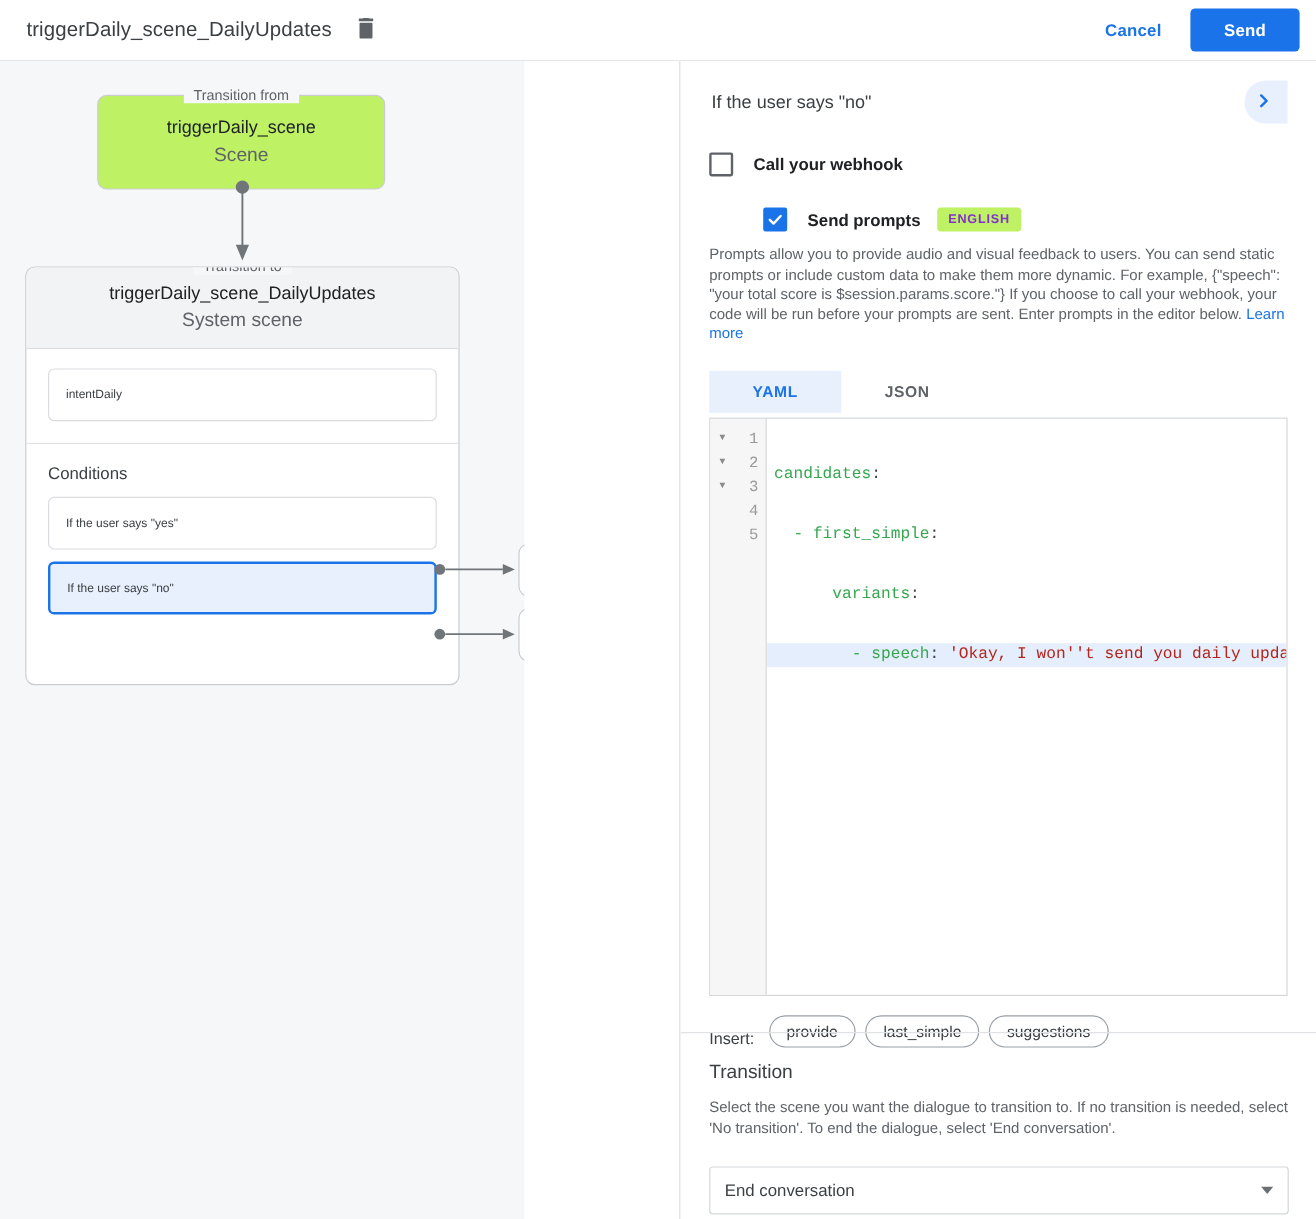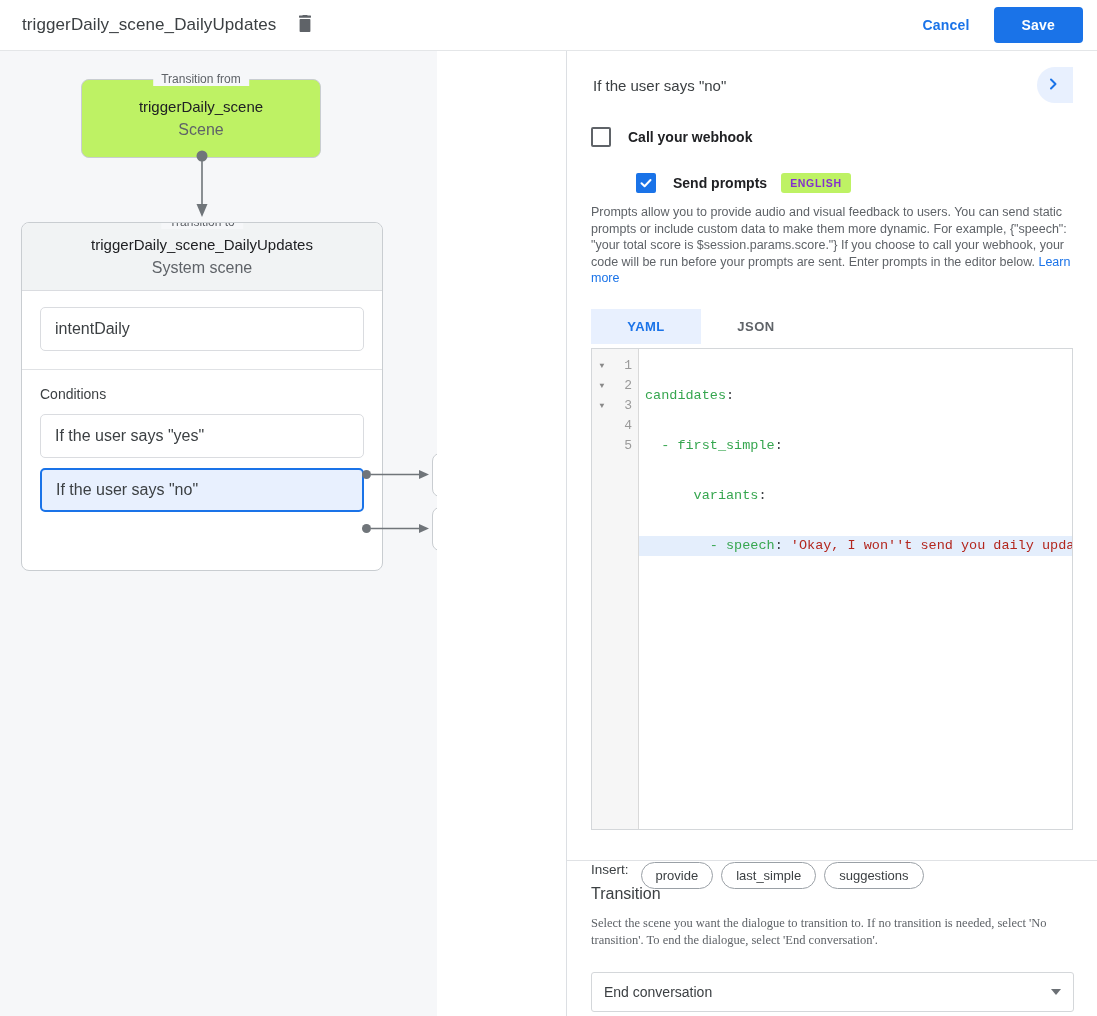--- a/index.html
+++ b/index.html
@@ -96,21 +96,21 @@
     align-items: center; justify-content: center;
     border-radius: 7px 7px 0 0;
   }
   .section { padding: 16px 18px 18px 18px; }
   .section-label { font-size: 14px; color: #3c4043; margin-bottom: 12px; }
   #section-intent { border-bottom: 1px solid #e0e2e5; }
   .field-box {
     border: 1px solid #dadce0; border-radius: 5px;
     background: #ffffff;
     height: 44px; display: flex; align-items: center;
-    padding: 0 14px; font-size: 16px; color: #3c4043;
+    padding: 0 14px; font-size: 10px; color: #3c4043;
     cursor: pointer;
   }
   .cond-box { margin-bottom: 10px; }
   .cond-box.selected {
     background: #e8f0fe; border: 2px solid #1a73e8;
   }
 
   
   .dot {
     position: absolute; width: 9px; height: 9px; border-radius: 50%;
@@ -208,40 +208,40 @@
     font-family: "Liberation Mono", monospace; font-size: 13.5px;
     white-space: pre;
   }
   .cline { height: 20px; line-height: 20px; padding-left: 6px; }
   .cline.hl { background: #e4eefc; }
   .k { color: #36a64f; }
   .p { color: #3c4043; }
   .s { color: #b3261e; }
 
   
-  #insert-row { display: flex; align-items: flex-start; margin-top: 32px; }
+  #insert-row { display: flex; align-items: flex-end; margin-top: 16px; }
   #insert-label { font-size: 13.5px; color: #3c4043; margin-right: 12px; }
   .chip {
     border: 1px solid #9aa0a6; border-radius: 14px;
     background: #ffffff; cursor: pointer;
     font-size: 13px; color: #3c4043; padding: 5px 14px;
     margin-right: 8px;
     font-family: "Liberation Sans", sans-serif;
   }
 
   #section-divider {
     position: absolute; left: 0; top: 809px; width: 531px; height: 1px;
     background: #e0e2e5;
   }
 
   
   #transition-sec { position: absolute; left: 24px; top: 834px; width: 483px; }
   #transition-title { font-size: 16px; color: #3c4043; }
   #transition-desc {
-    margin-top: 12px; font-size: 12.5px; line-height: 16.5px; color: #5f6368; font-family: Liberation Serif, serif;
+    margin-top: 12px; font-size: 12.5px; line-height: 16.5px; color: #5f6368;
   }
   #transition-select {
     margin-top: 24px; height: 40px;
     border: 1px solid #d4d7da; border-radius: 3px;
     background: #ffffff; cursor: pointer;
     display: flex; align-items: center; padding: 0 12px;
     font-size: 14px; color: #3c4043;
   }
   .caret {
     margin-left: auto;
@@ -260,21 +260,21 @@
     <span>
       <svg width="16" height="18" viewBox="0 0 16 18">
         <rect x="2" y="0.5" width="12" height="2.2" rx="0.4" fill="#5f6368"></rect>
         <rect x="5.5" y="0" width="5" height="1.6" rx="0.4" fill="#5f6368"></rect>
         <rect x="2.6" y="4" width="10.8" height="13" rx="0.8" fill="#5f6368"></rect>
       </svg>
     </span>
   </button>
   <div id="topbar-actions">
     <button id="cancel-btn">Cancel</button>
-    <button id="save-btn">Save</button>
+    <button id="save-btn">Send</button>
   </div>
 </div>
 
 <div id="canvas-white"></div>
 <div id="canvas">
 
   <div class="fieldset-card" id="card-from">
     <div class="legend">Transition from</div>
     <div class="node-title">triggerDaily_scene</div>
     <div class="node-sub">Scene</div>

